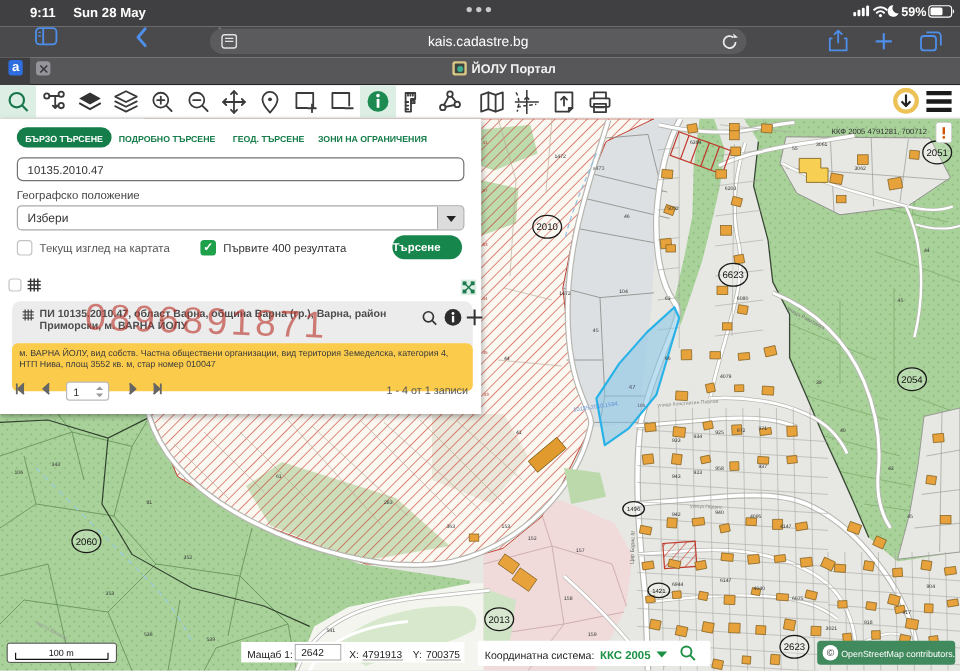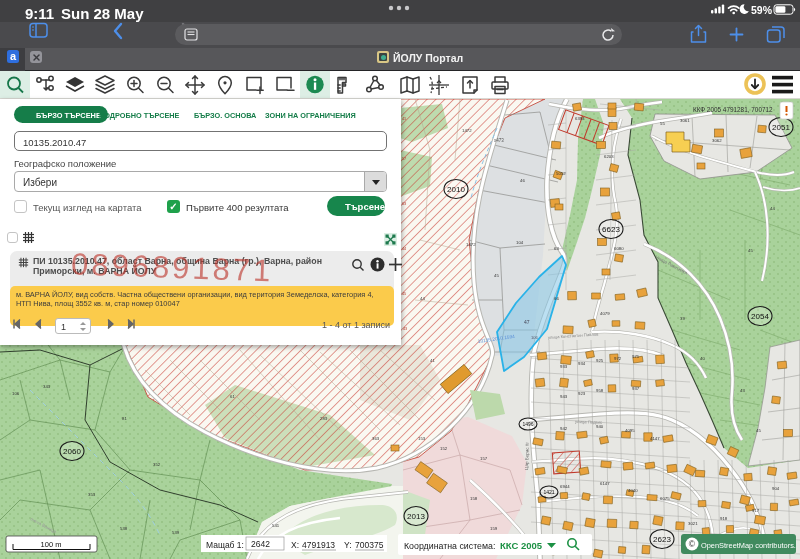--- a/index.html
+++ b/index.html
@@ -2,28 +2,28 @@
 <html><head><meta charset="utf-8"><title>КАИС Портал</title>
 <style>
 *{margin:0;padding:0;box-sizing:border-box}
 body{font-family:"Liberation Sans",sans-serif;width:800px;height:559px;overflow:hidden;position:relative;background:#e7e7e3}
 #status{position:absolute;left:0;top:0;width:800px;height:22px;background:#404042;color:#fff}
 #sftb{position:absolute;left:0;top:22px;width:800px;height:26px;background:#4a4a4d}
 #tabbar{position:absolute;left:0;top:48px;width:800px;height:23px;background:#57575a;border-bottom:1px solid #242427}
 #apptb{position:absolute;left:0;top:71px;width:800px;height:28px;background:#fff;border-bottom:1px solid #d8d8d3}
 #mapc{position:absolute;left:0;top:99px;width:800px;height:460px}
 #panel{position:absolute;left:0;top:99px;width:401px;height:246px;background:#fff;box-shadow:1px 2px 5px rgba(0,0,0,.35)}
-.stxt{position:absolute;font-size:15px;font-weight:bold;color:#fff}
-.pill{position:absolute;background:#157d49;color:#fff;font-weight:bold;font-size:7.4px;border-radius:9px;padding:5px 7px 0 22px;height:17px}
+.stxt{position:absolute;font-size:11px;font-weight:bold;color:#fff}
+.pill{position:absolute;background:#157d49;color:#fff;font-weight:bold;font-size:7.4px;border-radius:9px;padding:5px 7px 0 7px;height:17px}
 .ptab{position:absolute;color:#157d49;font-weight:bold;font-size:7.3px}
 .inp{position:absolute;border:1px solid #737373;border-radius:5px;background:#fff;font-size:9.5px;color:#333}
 .lbl{position:absolute;font-size:9.5px;color:#444}
 .cb{position:absolute;width:13px;height:13px;border:1px solid #c4c4c4;border-radius:3px;background:#fff}
 .cbg{position:absolute;width:13px;height:13px;border-radius:3px;background:#1fa14b;color:#fff;font-size:10px;font-weight:bold;text-align:center;line-height:13px}
-.btn{position:absolute;background:#17864c;color:#fff;font-weight:bold;font-size:9.5px;border-radius:10px;text-align:right}
+.btn{position:absolute;background:#17864c;color:#fff;font-weight:bold;font-size:9.5px;border-radius:10px;text-align:left}
 .card{position:absolute;left:10px;top:152px;width:384px;height:43px;background:#ececec;border-radius:7px;font-size:8.8px;font-weight:bold;color:#4d4d4d}
 .ybox{position:absolute;left:10px;top:187px;width:384px;height:40px;background:#fbcb4b;border-radius:5px;font-size:7.4px;color:#3c3c3c}
 .wm{position:absolute;left:71px;top:151px;font-size:31px;letter-spacing:3px;color:rgba(188,52,42,.62);transform:rotate(2deg);white-space:nowrap}
 .pgt{position:absolute;font-size:9px;color:#555}
 </style></head>
 <body>
 <div id="status">
 <span class="stxt" style="left:25px;top:5px">9:11</span>
 <span class="stxt" style="left:61px;top:5px;font-weight:600">Sun 28 May</span>
 <svg style="position:absolute;left:388px;top:4px" width="24" height="8" viewBox="0 0 24 8">
@@ -62,20 +62,21 @@
     </svg>
 <svg style="position:absolute;left:179px;top:0" width="14" height="18" viewBox="0 0 14 18">
       <path d="M4,2 L10,9 L4,16" fill="none" stroke="#76767a" stroke-width="2.4" stroke-linecap="round" stroke-linejoin="round"></path>
     </svg>
 <div style="position:absolute;left:175px;top:2px;width:447px;height:21px;background:#5b5b5e;border-radius:10.5px"></div>
 <svg style="position:absolute;left:184px;top:6px" width="14" height="13" viewBox="0 0 14 13">
       <rect x="1" y="1" width="12" height="11" rx="2" fill="none" stroke="#e2e2e4" stroke-width="1.2"></rect>
       <line x1="3.5" y1="4" x2="10.5" y2="4" stroke="#e2e2e4" stroke-width="1.1"></line>
       <line x1="3.5" y1="6.5" x2="10.5" y2="6.5" stroke="#e2e2e4" stroke-width="1.1"></line>
     </svg>
+<div style="position:absolute;left:175px;top:7px;width:447px;text-align:center;font-size:11.5px;color:#fff">kais.cadastre.bg</div>
 <svg style="position:absolute;left:600px;top:5px" width="16" height="16" viewBox="0 0 16 16">
       <path d="M13,8 a5,5 0 1 1 -1.8,-3.8" fill="none" stroke="#e8e8ea" stroke-width="1.5"></path>
       <path d="M11,1 L11.6,4.6 L15,4.2 z" fill="#e8e8ea"></path>
     </svg>
 <svg style="position:absolute;left:690px;top:2px" width="17" height="20" viewBox="0 0 17 20">
       <g stroke="#4d8fea" stroke-width="1.5" fill="none" stroke-linecap="round">
         <path d="M3,8 h-1.5 v10 h14 v-10 h-1.5" stroke-linejoin="round"></path>
         <line x1="8.5" y1="2" x2="8.5" y2="11.5"></line>
         <path d="M5.5,4.5 L8.5,1.5 L11.5,4.5" stroke-linejoin="round"></path>
       </g>
@@ -586,21 +587,21 @@
       <line x1="575.2" y1="546.2" x2="579" y2="550"></line>
     </g>
 <rect x="681" y="534" width="115" height="20" rx="3" fill="#408a5e"></rect>
 <circle cx="692" cy="544" r="6.5" fill="#fff"></circle>
 <text x="692" y="547" font-size="8.5" fill="#333" text-anchor="middle">©</text>
 <text x="701" y="547.5" font-size="7.4" fill="#fff">OpenStreetMap  contributors.</text>
 </svg>
 <div id="panel">
 <div class="pill" style="left:14px;top:7px">БЪРЗО ТЪРСЕНЕ</div>
 <div class="ptab" style="left:99px;top:12px">ПОДРОБНО ТЪРСЕНЕ</div>
-<div class="ptab" style="left:194px;top:12px">БЪРЗО. ОСНОВА</div>
+<div class="ptab" style="left:194px;top:12px">ГЕОД. ТЪРСЕНЕ</div>
 <div class="ptab" style="left:265px;top:12px">ЗОНИ НА ОГРАНИЧЕНИЯ</div>
 <div class="inp" style="left:14px;top:32px;width:373px;height:20px;padding:5px 0 0 8px">10135.2010.47</div>
 <div class="lbl" style="left:14px;top:59px">Географско положение</div>
 <div class="inp" style="left:14px;top:72px;width:373px;height:21px;border-color:#a9a9a9;border-radius:4px;font-size:10px;padding:5px 16px 0 8px">Избери<div style="position:absolute;right:0;top:0;width:22px;height:19px;background:#dcdcdc;border-left:1px solid #a9a9a9;border-radius:0 3px 3px 0">
         <div style="position:absolute;left:7px;top:8px;width:0;height:0;border-left:4px solid transparent;border-right:4px solid transparent;border-top:5px solid #222"></div>
       </div></div>
 <div class="cb" style="left:14px;top:101px"></div>
 <div class="lbl" style="left:33px;top:103px;color:#555">Текущ изглед на картата</div>
 <div class="cbg" style="left:167px;top:101px">✓</div>
 <div class="lbl" style="left:186px;top:103px;color:#333">Първите 400 резултата</div>

